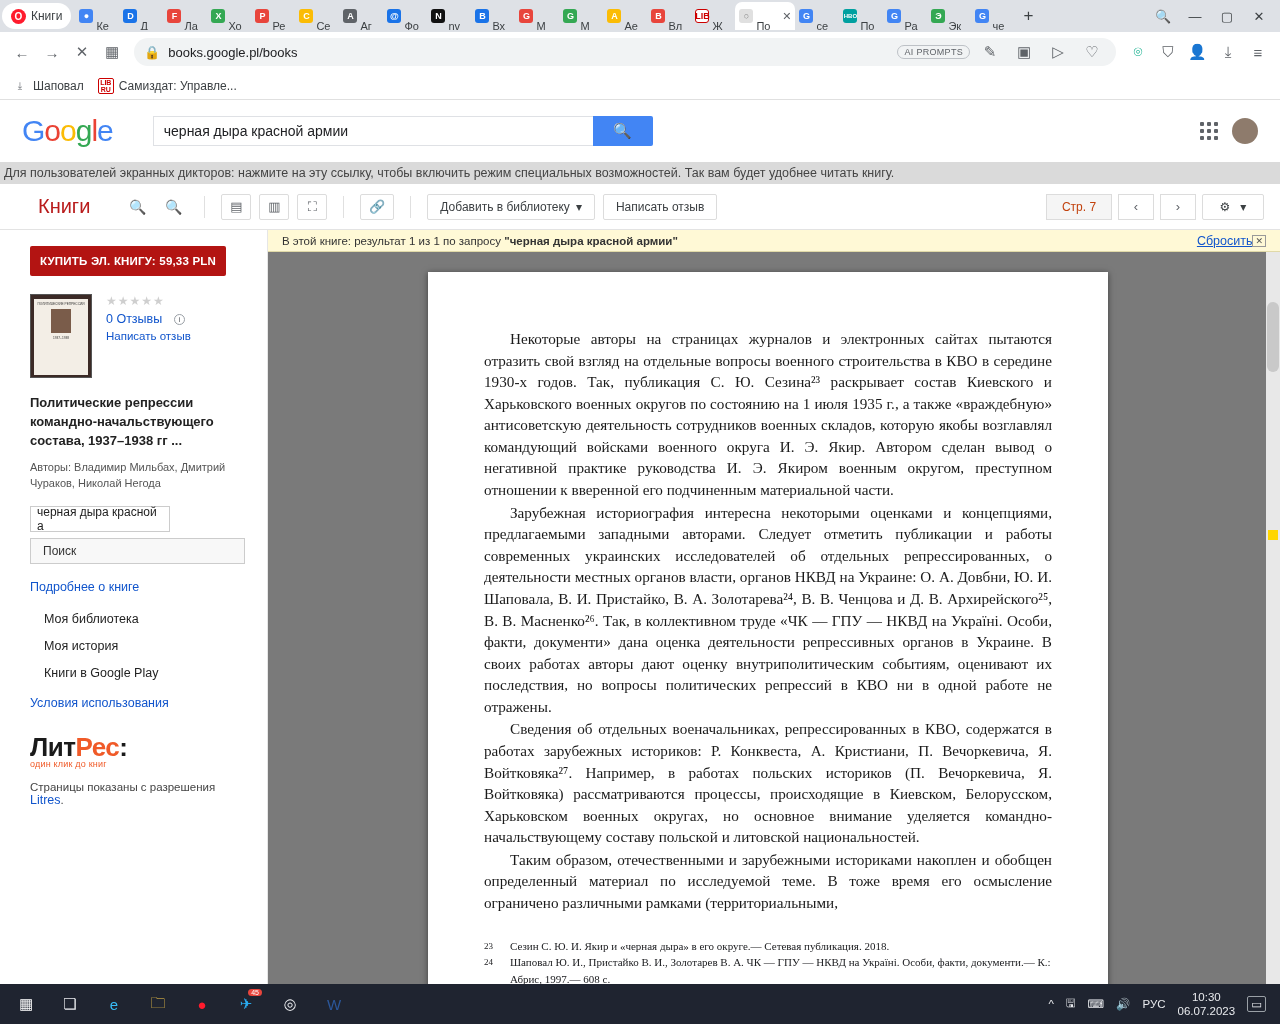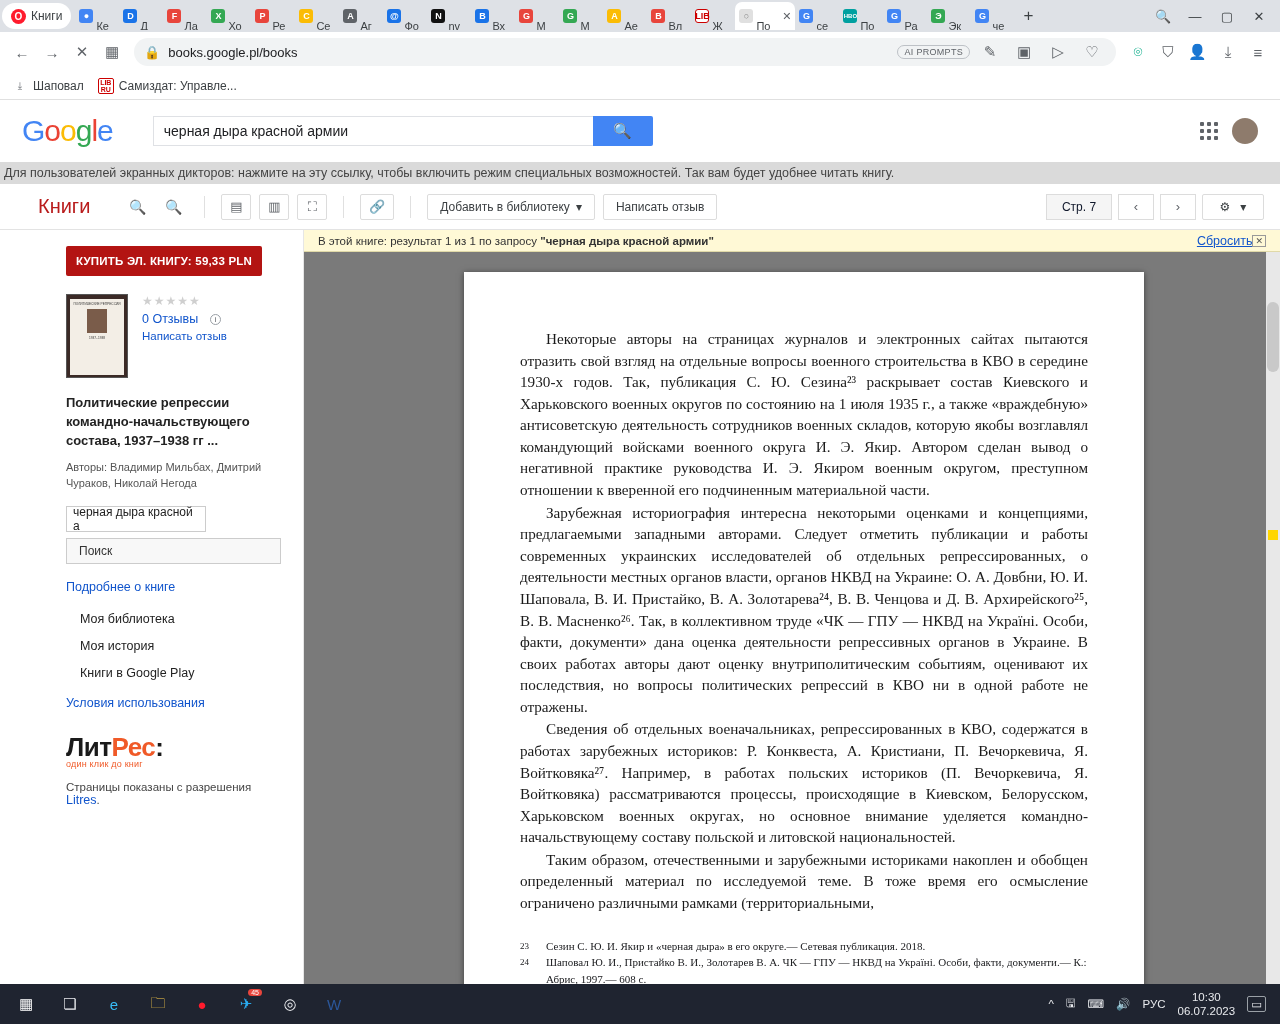--- a/index.html
+++ b/index.html
@@ -91,27 +91,27 @@
   #booksTitle { color:#b91c1c; font-size:20px; margin-right:26px;margin-left:22px; }
   .zbtn { width:28px;height:26px;display:flex;align-items:center;justify-content:center;
           color:#5f6368;font-size:14px;}
   .sep { width:1px;height:22px;background:#e0e0e0;margin:0 8px;}
   .vbtn { width:30px;height:26px;border:1px solid #dcdcdc;border-radius:2px;background:#fff;
           display:flex;align-items:center;justify-content:center;color:#5f6368;font-size:13px;}
   .tbtn { height:26px;border:1px solid #dcdcdc;border-radius:2px;background:#fff;
           display:flex;align-items:center;justify-content:center;color:#3c4043;font-size:12px;
           padding:0 12px; gap:6px;}
   .tb-right { margin-left:auto; display:flex; align-items:center; gap:6px; }
-  #pagebox { width:66px;height:26px;border:1px solid #dcdcdc;background:#f5f5f5;color:#0f172a;
+  #pagebox { width:66px;height:26px;border:1px solid #dcdcdc;background:#f5f5f5;color:#c2410c;
              font-size:12px;display:flex;align-items:center;justify-content:center;}
   .navbtn { width:36px;height:26px;border:1px solid #dcdcdc;background:#fff;color:#5f6368;
             display:flex;align-items:center;justify-content:center;font-size:13px;}
   
   #content { display:flex; height:calc(1024px - 32px - 40px - 28px - 62px - 22px - 46px - 40px); }
-  #sidebar { width:268px; background:#fff; padding:16px 22px 0 30px; border-right:1px solid #e6e6e6;margin-left:36px; }
+  #sidebar { width:268px; background:#fff; padding:16px 22px 0 30px; border-right:1px solid #e6e6e6; }
   #buybtn { background:#b31412; color:#fff; font-size:11.5px; font-weight:bold;
             padding:9px 10px; border-radius:2px; display:inline-block; letter-spacing:.2px;}
   .slink { color:#1155cc; font-size:12.5px; }
   #printver { margin-top:22px; line-height:1.5; }
   .bookrow { display:flex; gap:14px; margin-top:18px; }
   .cover { width:62px;height:84px;background:#3b2a26;border:1px solid #555;
            display:flex;align-items:flex-start;justify-content:center;overflow:hidden;}
   .cover-inner{width:54px;height:76px;margin-top:4px;background:#f3eee6;font-size:3.2px;color:#333;
                padding:3px;line-height:1.25;text-align:center;}
   .cover-img{width:20px;height:24px;background:#7a5c4a;margin:3px auto;}

